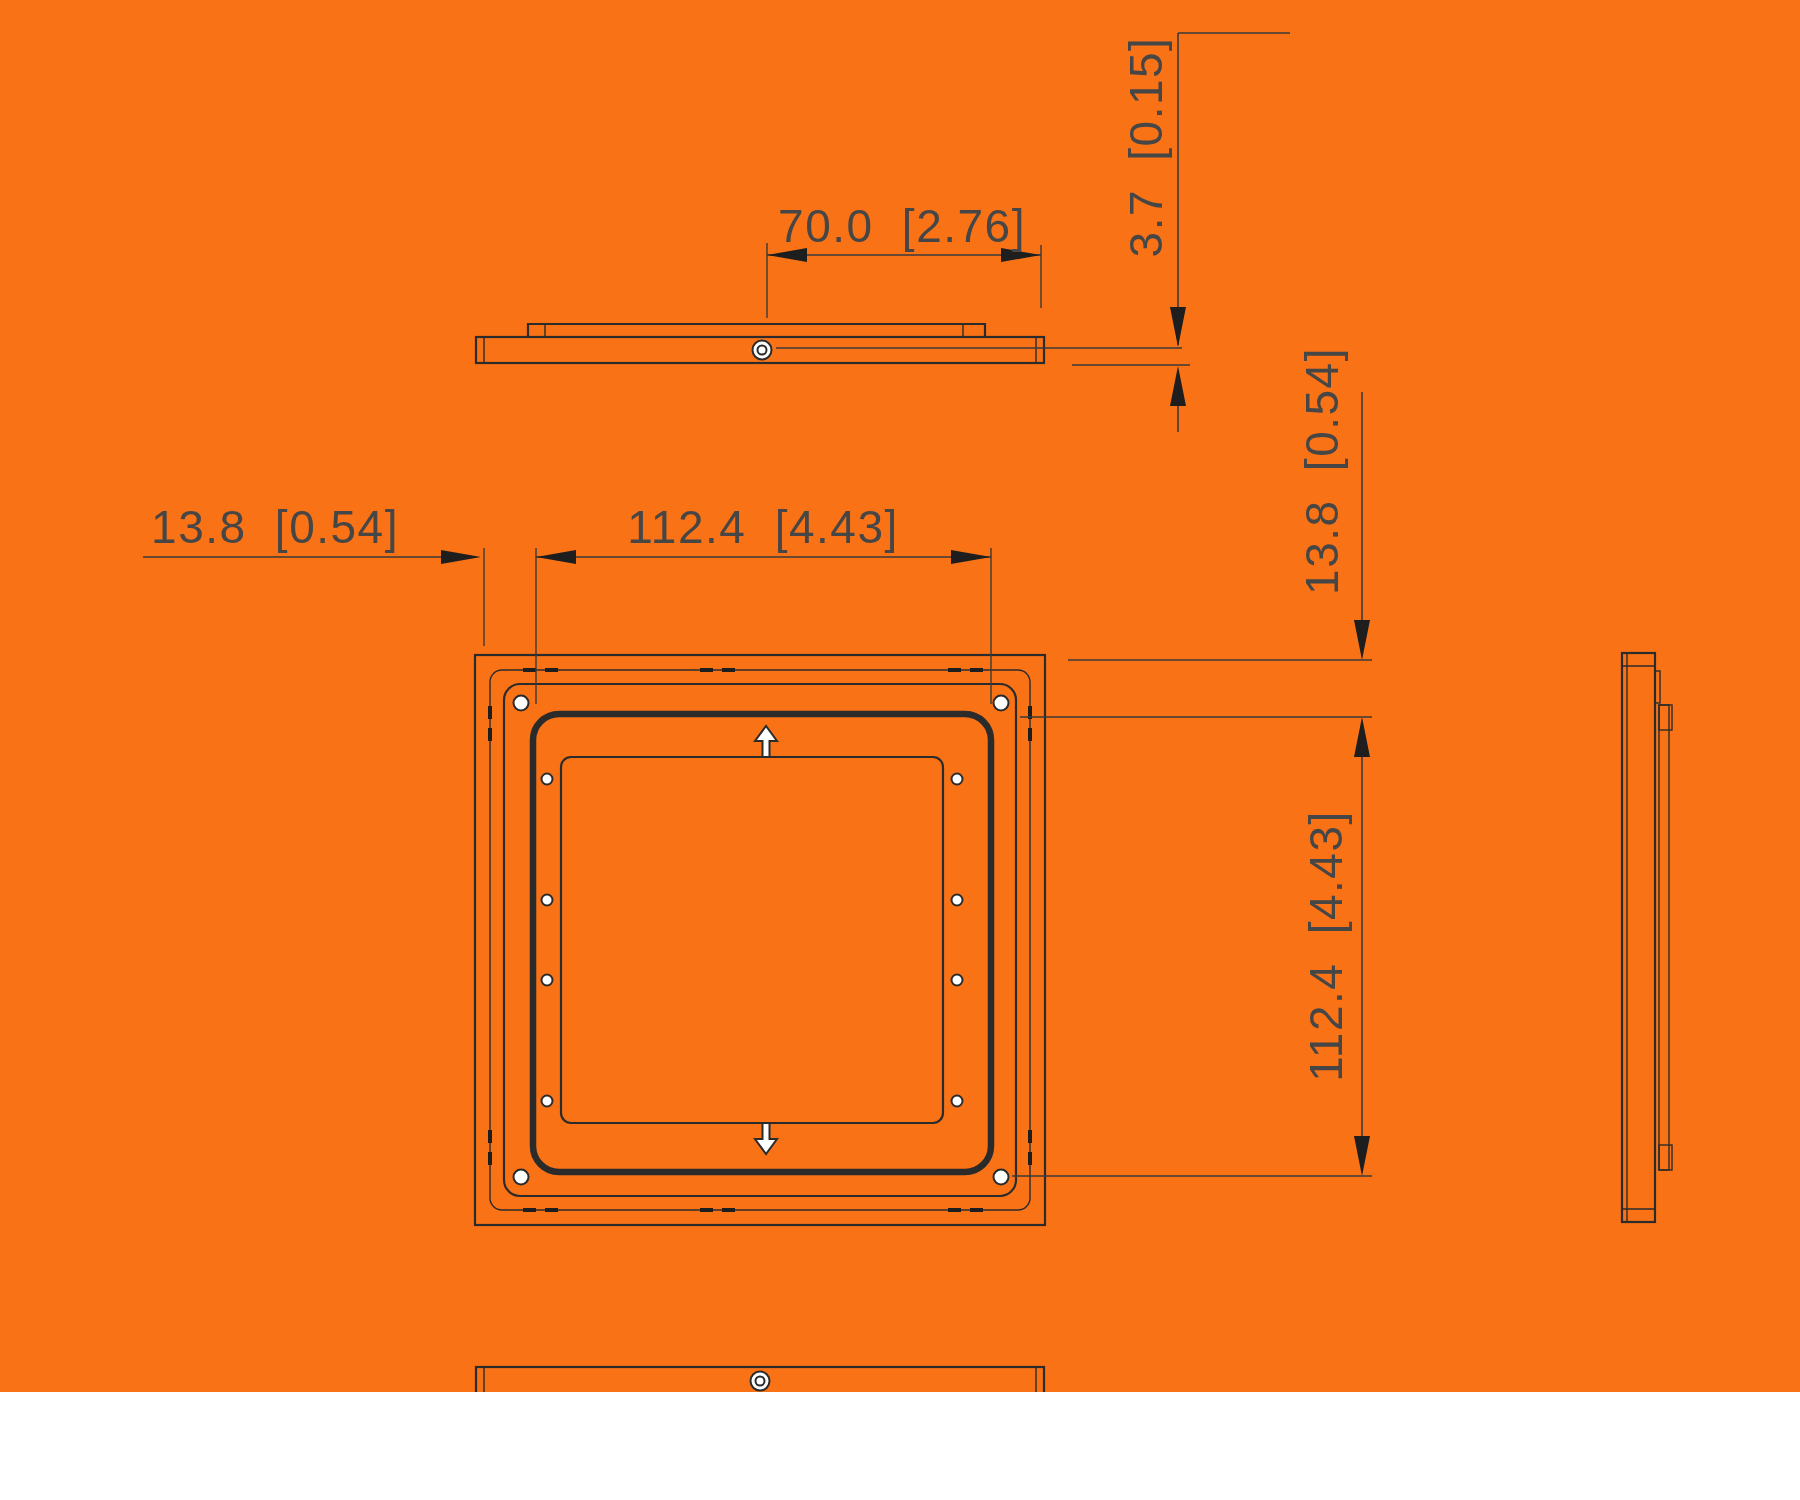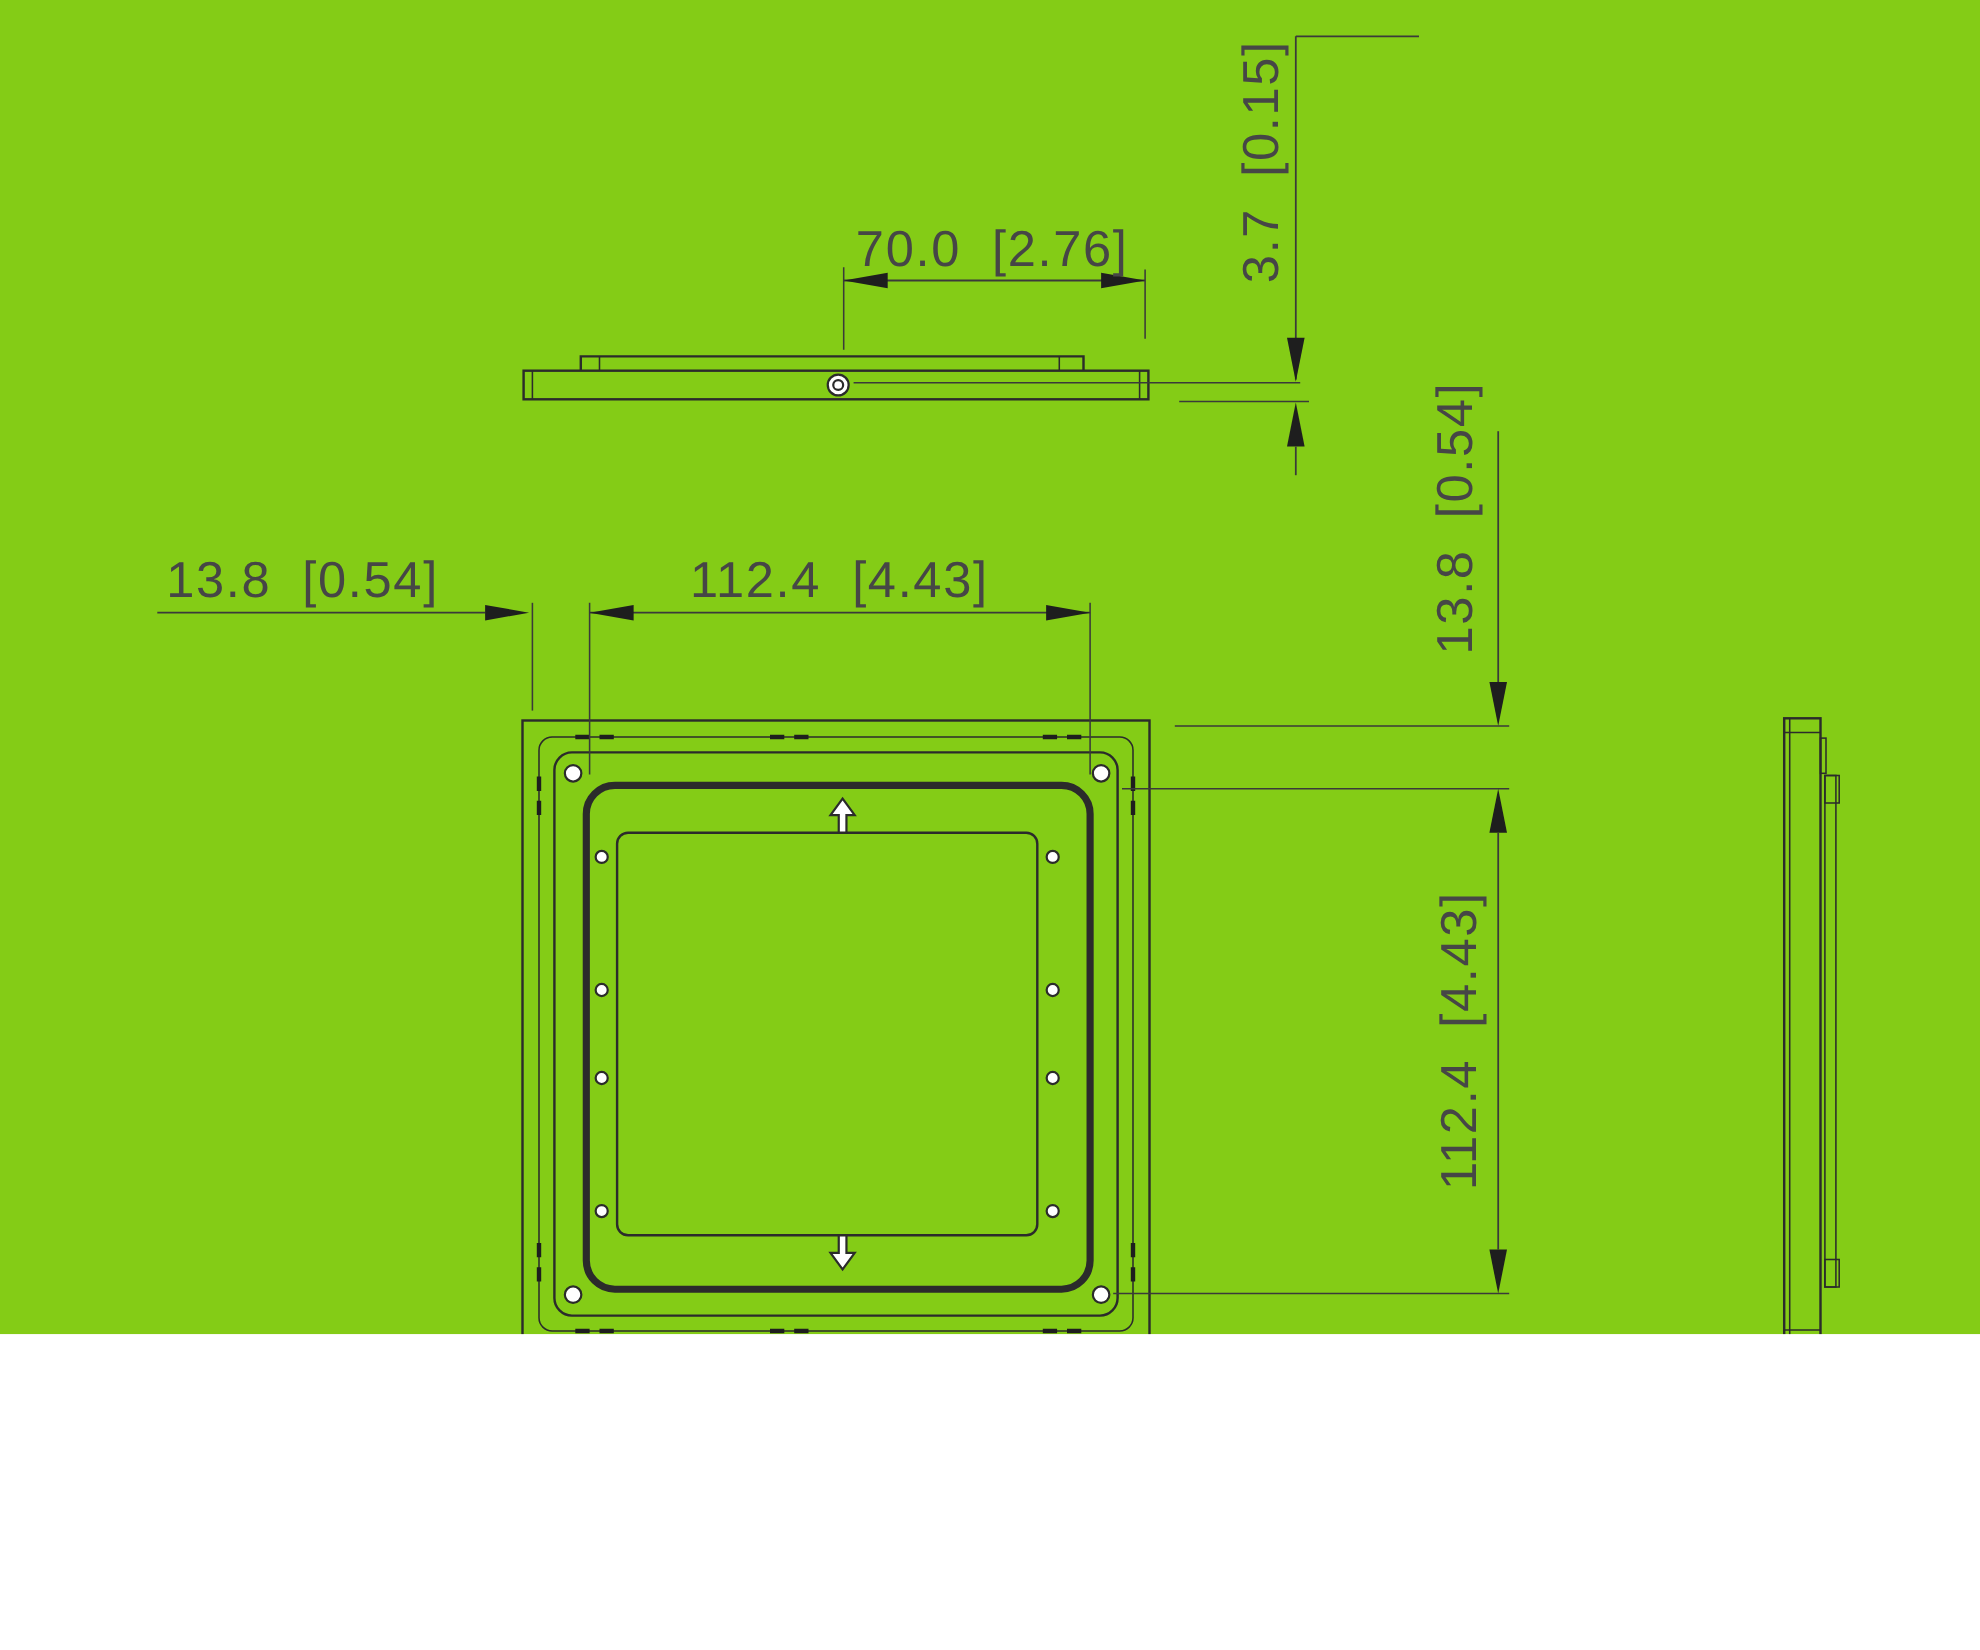--- a/index.html
+++ b/index.html
@@ -1,16 +1,16 @@
 <!DOCTYPE html>
 <html><head>
 <meta charset="utf-8">
 <style>
   html,body{margin:0;padding:0;background:#ffffff;}
-  .stage{position:relative;width:1800px;height:1213px;background:#84cc16;overflow:hidden;}
+  .stage{position:relative;width:1800px;height:1392px;background:#f97316;overflow:hidden;}
   svg{display:block;}
   .ln{stroke:#2b2b2b;fill:none;}
   .thin{stroke-width:1.4;}
   .med{stroke-width:2.2;}
   .bold{stroke-width:6.5;}
   .dimln{stroke:#3a3a3a;stroke-width:1.6;fill:none;}
   .extln{stroke:#3a3a3a;stroke-width:1.4;fill:none;}
   .ah{fill:#1e1e1e;stroke:none;}
   .tab{stroke:#1e1e1e;stroke-width:4;fill:none;}
   .dim-label{font-family:"Liberation Sans",sans-serif;font-size:46px;fill:#464646;letter-spacing:1.5px;word-spacing:14px;}

